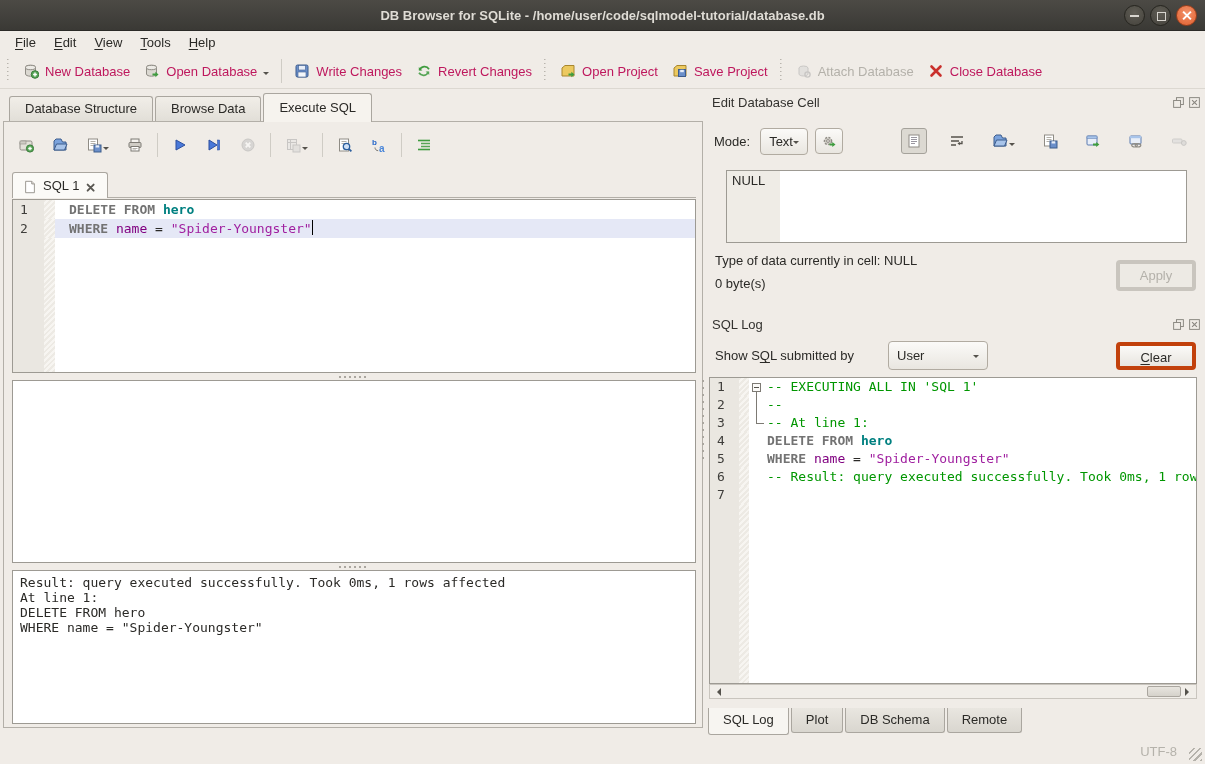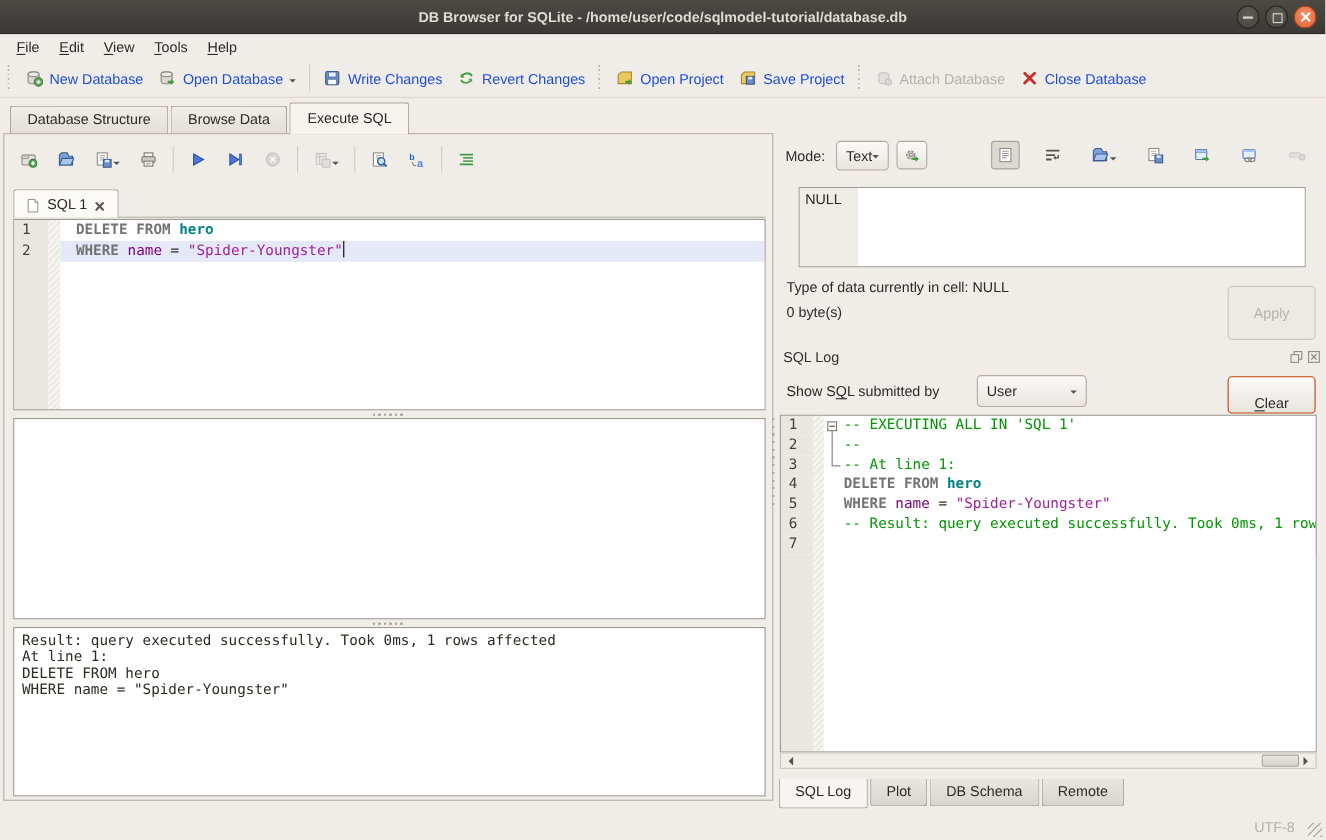--- a/index.html
+++ b/index.html
@@ -17,21 +17,21 @@
   .glyph-min{position:absolute;left:5px;top:9px;width:9px;height:2px;background:#d8d5cf}
   .glyph-max{position:absolute;left:5.5px;top:5.5px;width:7px;height:7px;border:1.5px solid #d8d5cf}
   .glyph-close{position:absolute;left:4px;top:4px;width:11px;height:11px}
   .glyph-close:before,.glyph-close:after{content:"";position:absolute;left:5px;top:0;width:2px;height:11px;background:#fff}
   .glyph-close:before{transform:rotate(45deg)}
   .glyph-close:after{transform:rotate(-45deg)}
   
   #menubar{left:0;top:30px;width:1205px;height:24px;display:flex;align-items:center;padding-left:6px;box-sizing:border-box}
   .menu-item{padding:3px 9px}
   #toolbar{left:0;top:54px;width:1205px;height:35px;display:flex;align-items:center;padding-left:2px;box-sizing:border-box;border-bottom:1px solid #dcd8d1}
-  .tb-btn{display:flex;align-items:center;gap:6px;padding:5px 7px;border-radius:3px;white-space:nowrap;color:#1d4ed8}
+  .tb-btn{display:flex;align-items:center;gap:6px;padding:5px 7px;border-radius:3px;white-space:nowrap;color:#be185d}
   .tb-btn.disabled{color:#b4b1aa}
   .tb-btn.disabled svg{filter:grayscale(1);opacity:.5}
   .tb-handle{width:8px;height:24px;margin:0 3px;
      background-image:repeating-linear-gradient(#b9b5ae 0 1.5px,transparent 1.5px 4px);
      background-size:1.5px 100%;background-repeat:repeat-y;background-position:2px 0}
   .tb-sep{width:1px;height:24px;background:#cfccc5;margin:0 5px}
   .caret{width:0;height:0;border:3.5px solid transparent;border-top-color:#55524c;margin-top:8px}
   .icon{display:inline-flex;width:16px;height:16px}
   
   #main-tabs{left:9px;top:95px;height:27px;display:flex;align-items:flex-end}
@@ -73,22 +73,22 @@
   .dock-ic{width:13px;height:13px;display:inline-flex}
   #cell-controls{position:absolute;left:8px;top:36px;right:4px;height:30px;display:flex;align-items:center}
   .combo{display:flex;align-items:center;justify-content:space-between;border:1px solid #b1aba1;border-radius:4px;
          background:linear-gradient(#fbfaf8,#e9e6e0);padding:4px 8px;box-sizing:border-box;height:27px}
   .icbtn{display:flex;align-items:center;padding:4px;border:1px solid transparent;border-radius:3px;margin-right:17px}
   .icbtn.pressed{background:#dcd9d2;border-color:#a5a29b}
   .icbtn.disabled svg{filter:grayscale(1);opacity:.5}
   .gearbtn{border:1px solid #b1aba1;border-radius:4px;background:linear-gradient(#fbfaf8,#e9e6e0);padding:4px 5px;display:flex}
   #cell-box{position:absolute;left:20px;top:80px;width:461px;height:73px;display:flex}
   #cell-gutter{width:53px;background:#efece6;flex:none;padding:2px 0 0 5px;box-sizing:border-box}
-  .btn{border:1px solid #c2410c;border-radius:4px;background:linear-gradient(#fbfaf8,#e8e5df);
-       padding:16px 10px;text-align:center;box-sizing:border-box}
+  .btn{border:4px solid #c2410c;border-radius:4px;background:linear-gradient(#fbfaf8,#e8e5df);
+       padding:4px 10px;text-align:center;box-sizing:border-box}
   .btn.disabled{color:#b4b1aa;background:#edeae4;border-color:#c9c5be}
   #log-box{position:absolute;left:3px;top:287px;width:488px;height:307px;display:flex;flex-direction:column}
   .log-line{height:18px;line-height:18px}
   .log-num{width:22px;padding-left:7px;background:#eae7e1;color:#3f3e3b;flex:none}
   .log-hatch{width:10px;flex:none;background:repeating-linear-gradient(135deg,#edeae4 0 2px,#f7f5f1 2px 4px)}
   .fold-cell{width:16px;flex:none;position:relative}
   .fold-box{position:absolute;left:3px;top:4.5px;width:9px;height:9px;border:1px solid #7d7a74;background:#fbfaf8;box-sizing:border-box}
   .fold-box:after{content:"";position:absolute;left:1px;right:1px;top:3px;height:1px;background:#55524c}
   .fold-rail{position:absolute;left:7px;width:1px;background:#7d7a74}
   .fold-hbar{position:absolute;left:7px;top:9px;width:8px;height:1px;background:#7d7a74}
@@ -378,20 +378,37 @@
       <div>At line 1:</div>
       <div>DELETE FROM hero</div>
       <div>WHERE name = "Spider-Youngster"</div>
     </div>
 </div>
 
 <div id="vsplit" class="abs"></div>
 
 <div id="right-panel" class="abs">
 
+  <div class="dock-title" style="top:3px">
+    <span>Edit Database Cell</span>
+    <span class="dock-icons">
+      <span class="dock-ic" id="float1">
+          <svg width="13" height="13" viewBox="0 0 16 16">
+            <rect x="5.5" y="2" width="8.5" height="8.5" fill="#f0ece7" stroke="#8a8781" stroke-width="1.2"></rect>
+            <rect x="2" y="5.5" width="8.5" height="8.5" fill="#f0ece7" stroke="#8a8781" stroke-width="1.2"></rect>
+          </svg>
+        </span>
+      <span class="dock-ic" id="closed1">
+          <svg width="13" height="13" viewBox="0 0 16 16">
+            <rect x="2" y="2" width="12" height="12" fill="none" stroke="#8a8781" stroke-width="1.2"></rect>
+            <path d="M5 5l6 6M11 5l-6 6" stroke="#8a8781" stroke-width="1.4"></path>
+          </svg>
+        </span>
+    </span>
+  </div>
 
   <div id="cell-controls">
     <span style="margin-right:10px">Mode:</span>
     <div class="combo" style="width:86px;margin-right:7px">
       <span>Text</span>
         <span class="caret" style="margin-top:5px"></span>
     </div>
     <span class="gearbtn" id="gear-btn">
         <span class="icon">
           <svg width="16" height="16" viewBox="0 0 16 16" xmlns="http://www.w3.org/2000/svg">

